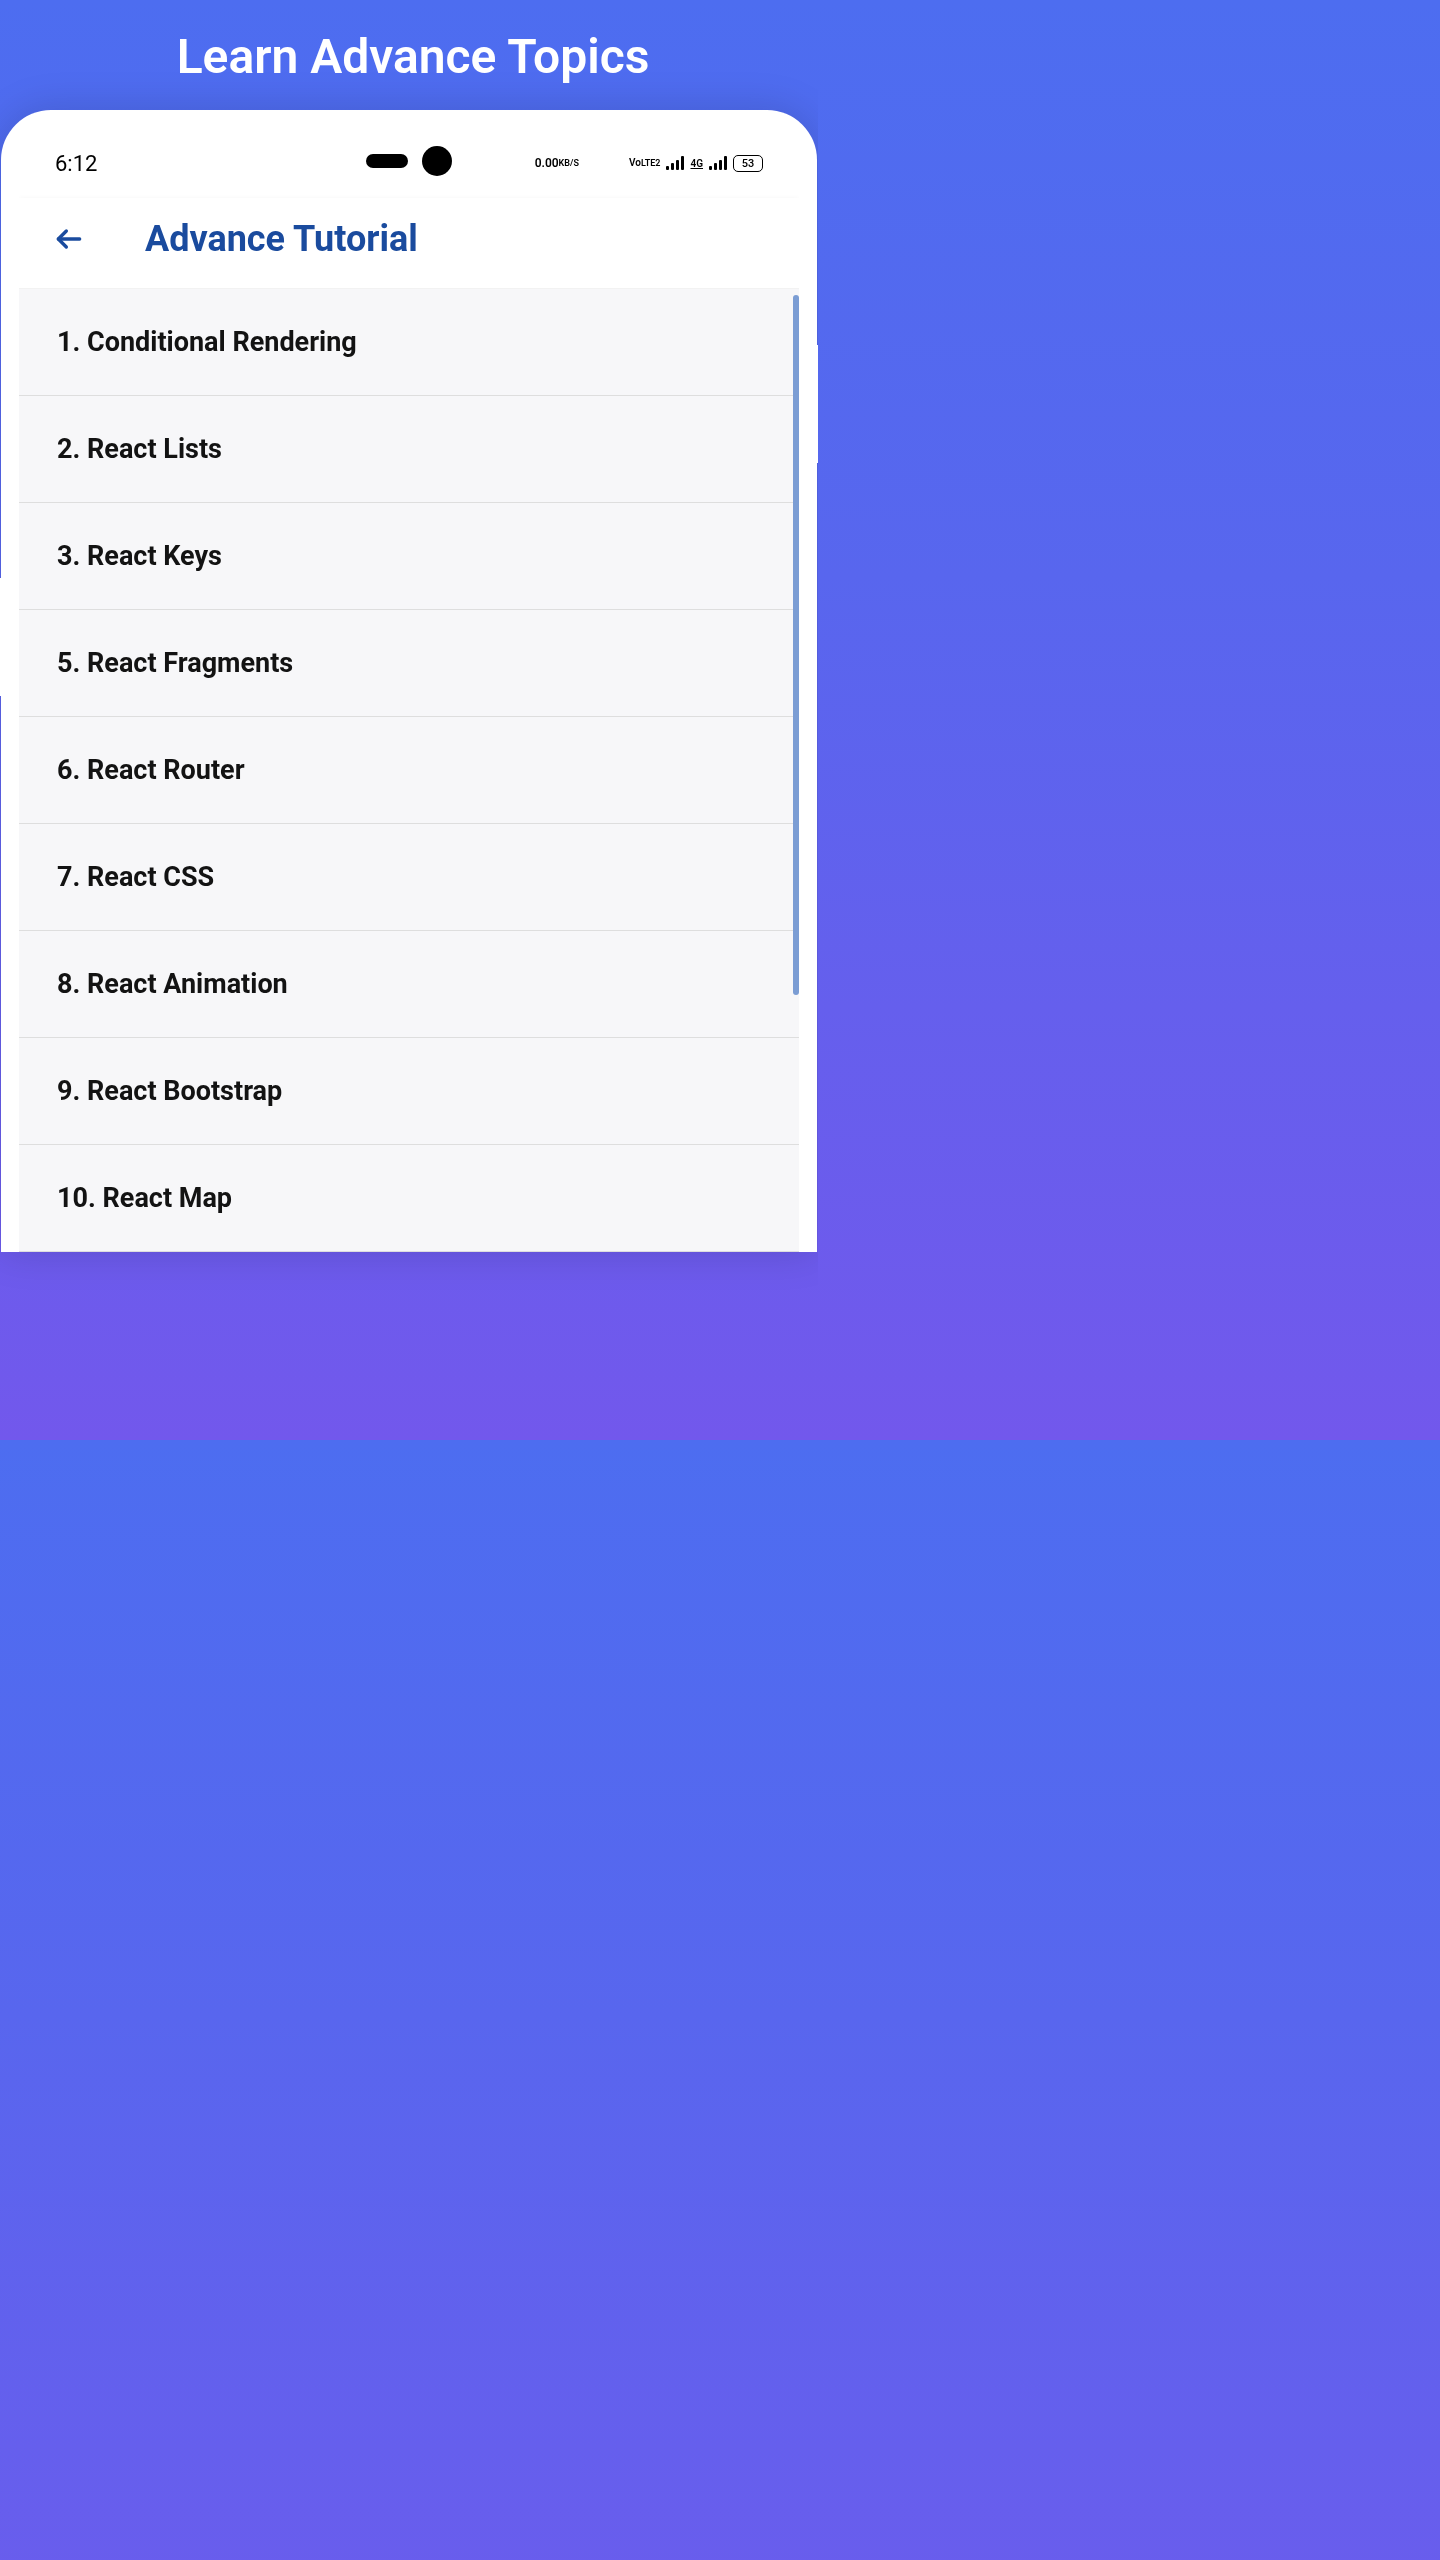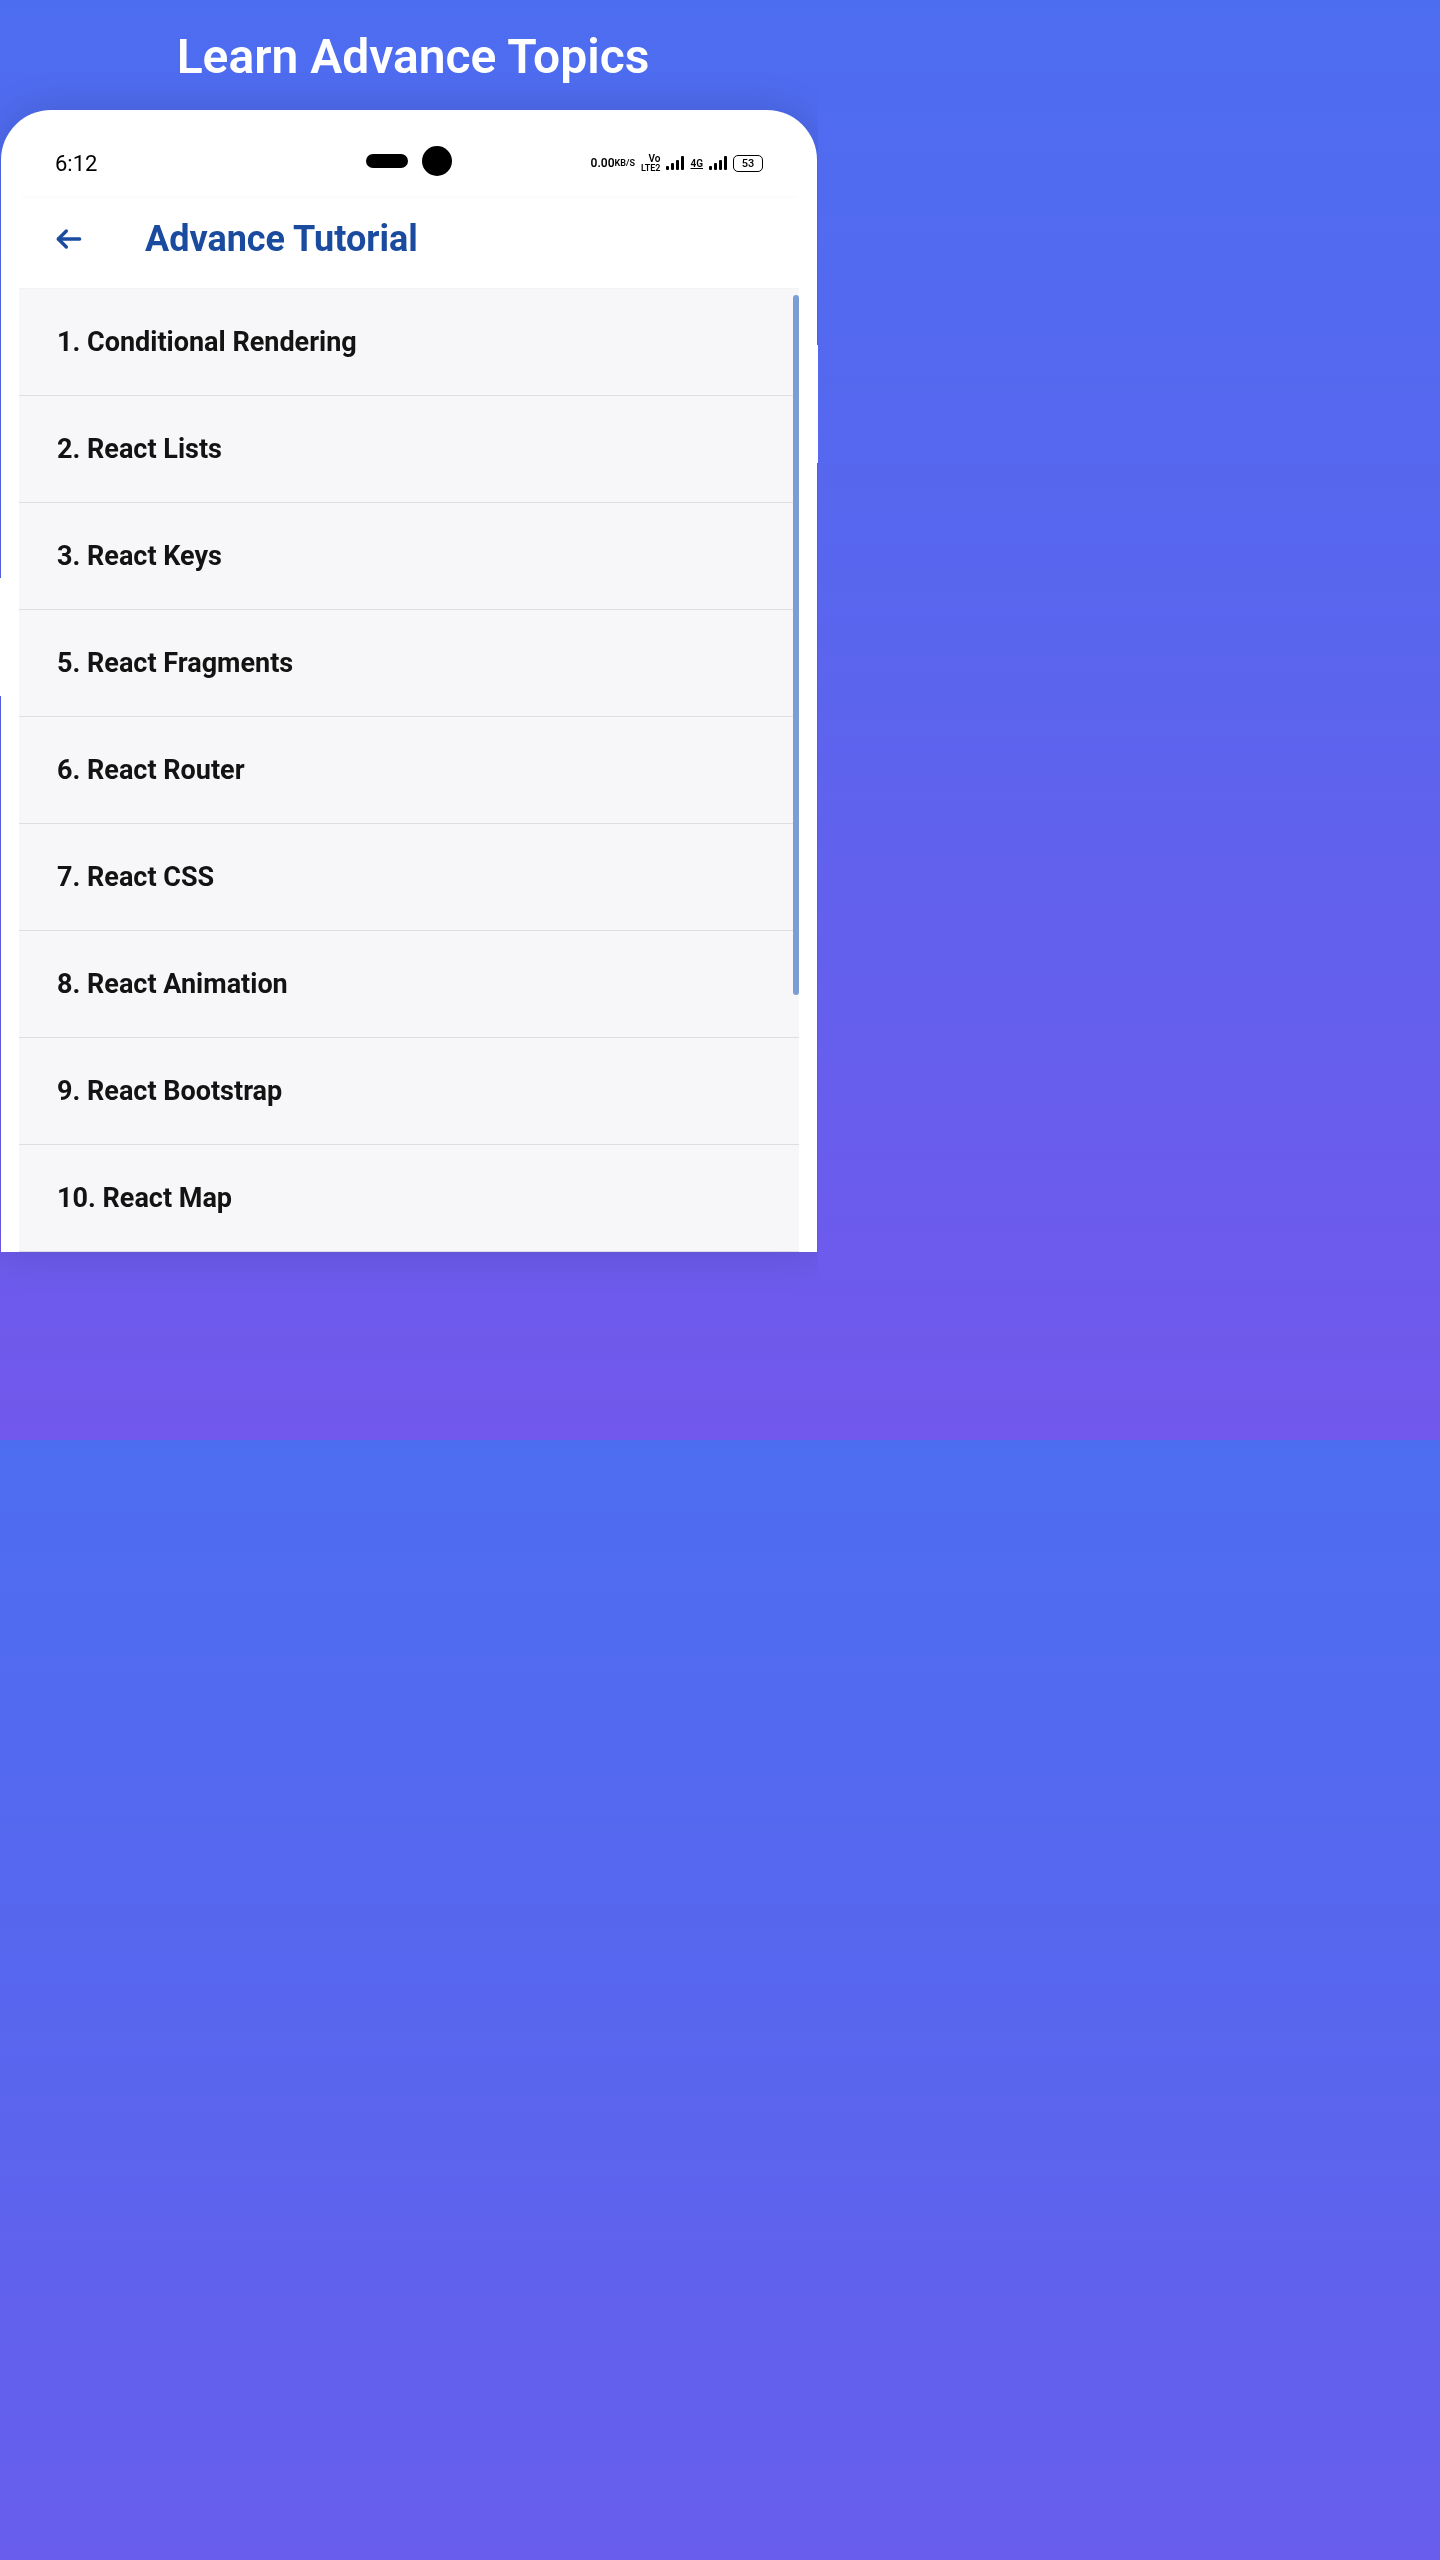--- a/index.html
+++ b/index.html
@@ -104,23 +104,24 @@
       display: flex;
       flex-direction: row;
       align-items: center;
       line-height: 1;
       font-size: 11px;
     }
     .status-kbs-top { font-size: 12px; }
     .status-kbs-bottom { font-size: 9px; }
     .status-volte {
       display: flex;
-      flex-direction: column;
-      align-items: flex-end;
+      flex-direction: row;
+      align-items: center;
       line-height: 1;
+      margin-left: 44px;
     }
     .status-volte-top { font-size: 10px; }
     .status-volte-bottom { font-size: 9px; }
     .signal-bars {
       display: flex;
       align-items: flex-end;
       gap: 2px;
       height: 14px;
     }
     .signal-bar {

